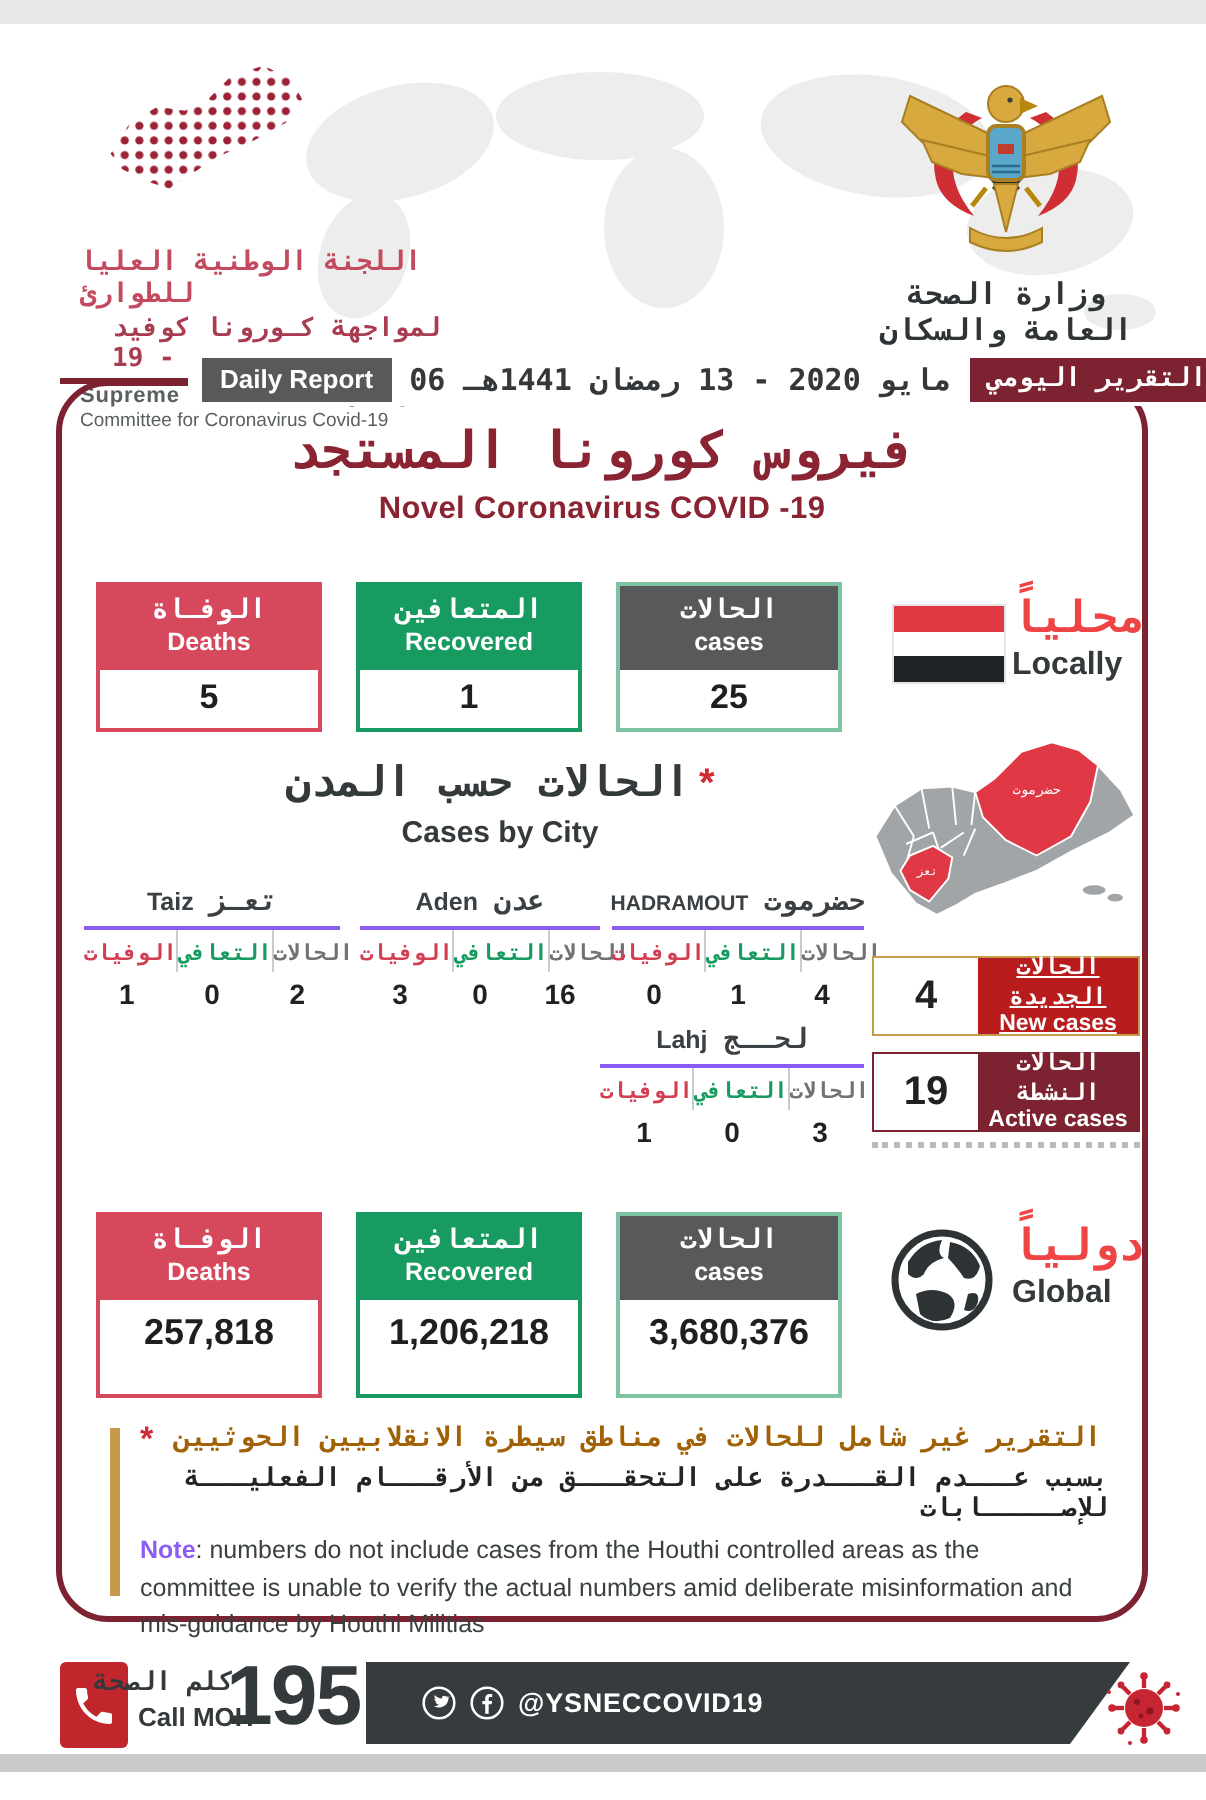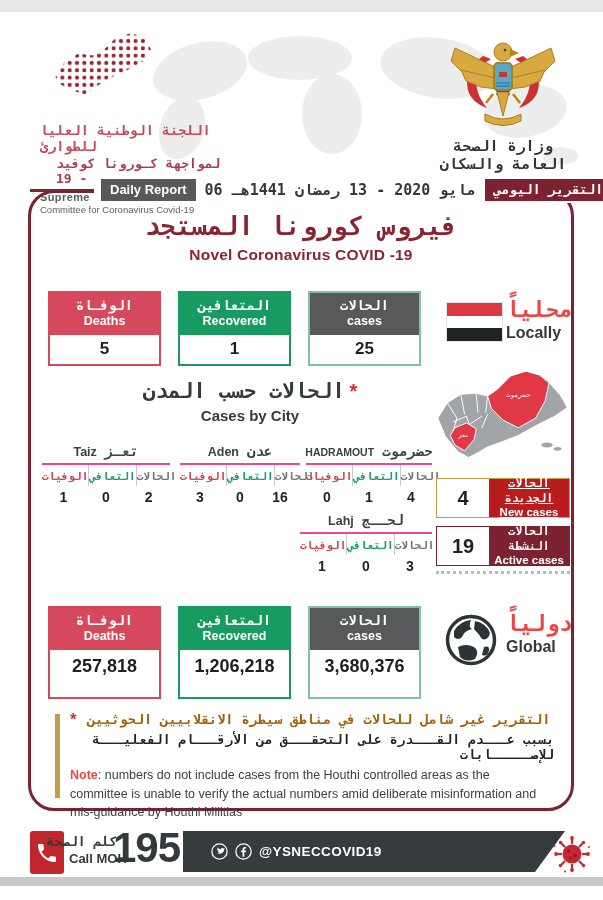--- a/index.html
+++ b/index.html
@@ -57,21 +57,21 @@
   .loc-en{font-size:16px;font-weight:bold;color:#34393c;margin-top:2px;}
 
   
   .sec-title{left:70px;top:379px;width:360px;text-align:center;}
   .sec-ar{font-size:21px;font-weight:bold;color:#34393c;}
   .star{color:#d22b35;font-weight:bold;}
   .sec-en{font-size:15px;font-weight:bold;color:#34393c;margin-top:4px;}
 
   .city{position:absolute;text-align:center;}
   .city-name{display:flex;justify-content:center;align-items:baseline;gap:8px;
-             font-weight:bold;color:#3a4043;border-bottom:2px solid #ec4899;padding-bottom:4px;}
+             font-weight:bold;color:#3a4043;border-bottom:2px solid #8b5cf6;padding-bottom:4px;}
   .city-name .en{font-size:12.5px;}
   .city-name .arn{font-size:14px;}
   .city-cols,.city-vals{display:flex;}
   .city-cols>div{flex:1;font-size:11px;font-weight:bold;padding:5px 0 3px;}
   .city-cols>div + div{border-left:1px solid #c9cccd;}
   .col-d{color:#d23f52;} .col-r{color:#189b61;} .col-c{color:#707376;}
   .city-vals>div{flex:1;font-weight:bold;font-size:14px;color:#1f2123;padding:3px 0;}
 
   
   .pill{position:absolute;width:134px;height:40px;display:flex;border:1px solid;box-sizing:border-box;}
@@ -84,21 +84,21 @@
   .dashes{left:436px;top:571px;width:134px;border-top:3px dotted #b9bcbe;}
 
   
   .note-bar{left:55px;top:714px;width:5px;height:84px;background:#c59a48;}
   .note{left:70px;top:710px;width:484px;}
   .note-ar1{display:flex;gap:7px;align-items:flex-start;}
   .note-ar1 .star{font-size:17px;line-height:1.2;}
   .note-ar-text{flex:1;text-align:center;font-size:13.5px;font-weight:bold;color:#a16207;line-height:1.45;}
   .note-ar2{text-align:right;font-size:13px;font-weight:bold;color:#222527;margin-top:2px;}
   .note-en{margin-top:4px;font-size:12.5px;color:#3a3f42;line-height:1.45;width:470px;}
-  .note-en .red{color:#ef4444;font-weight:bold;}
+  .note-en .red{color:#8b5cf6;font-weight:bold;}
 
   
   .phone-box{left:30px;top:831px;width:34px;height:43px;background:#c0262c;border-radius:3px;
              display:flex;align-items:center;justify-content:center;}
   .call-text{left:69px;top:834px;width:48px;line-height:1.3;}
   .call-ar{font-size:13px;font-weight:bold;color:#34393c;white-space:nowrap;}
   .call-en{font-size:13px;font-weight:bold;color:#34393c;white-space:nowrap;}
   .num195{left:113px;top:824px;font-size:42px;font-weight:bold;color:#34393c;letter-spacing:-1px;}
   .banner{left:183px;top:831px;width:382px;height:41px;background:#363b3d;
           clip-path:polygon(0 0,100% 0,calc(100% - 30px) 100%,0 100%);

